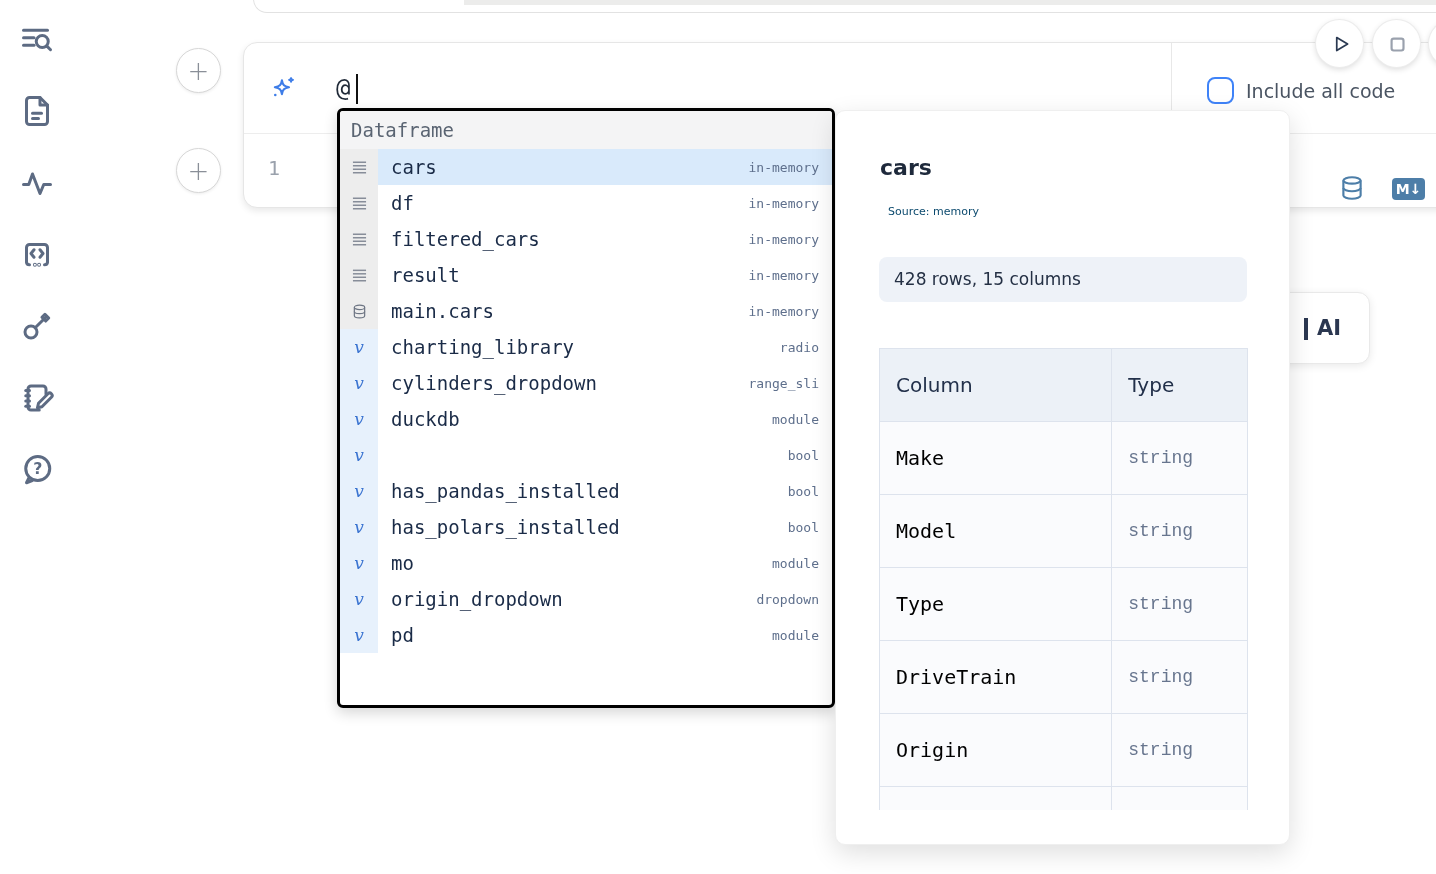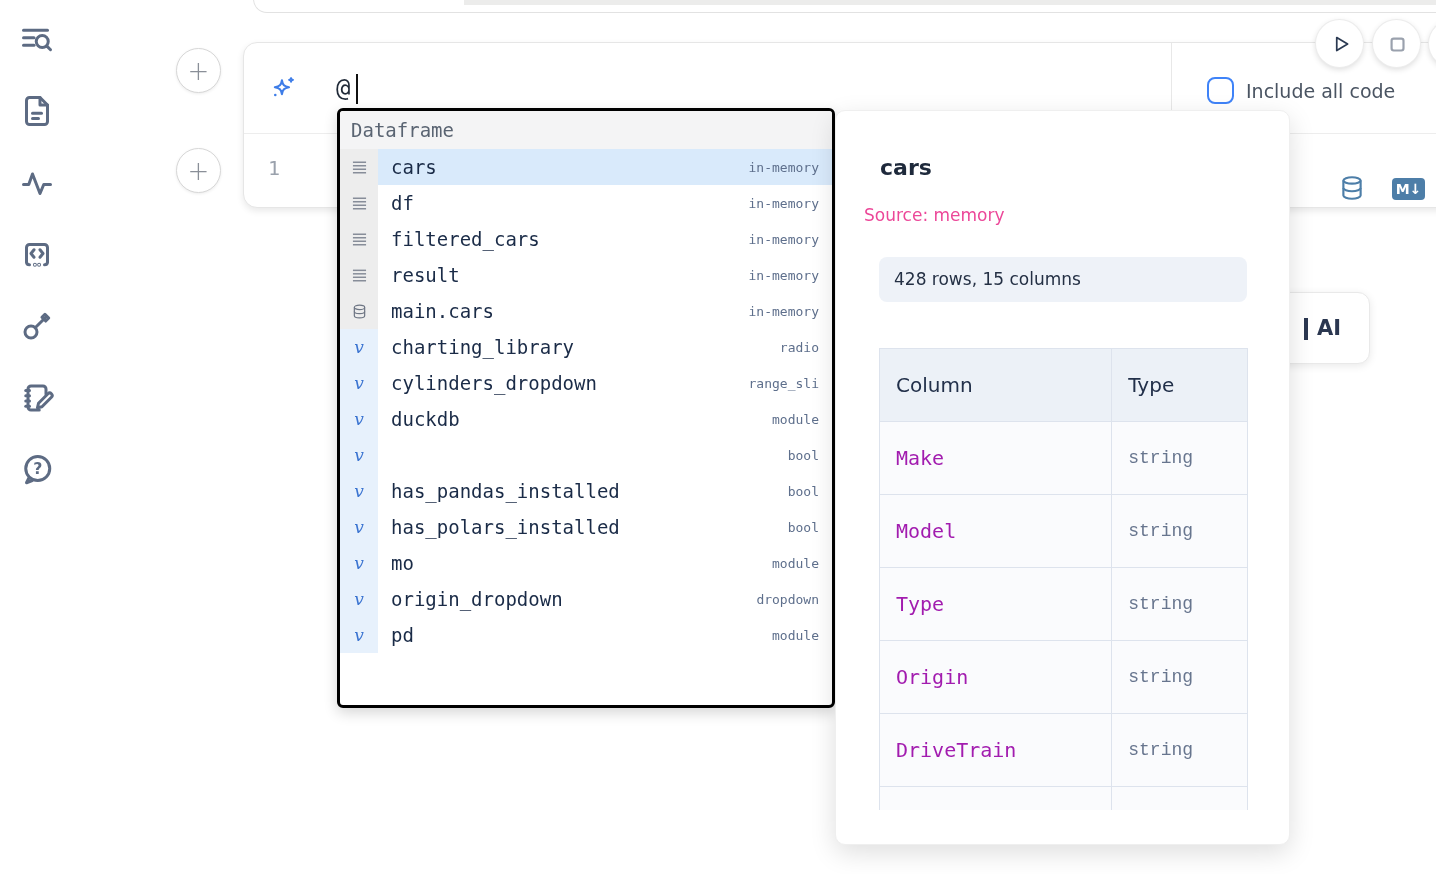--- a/index.html
+++ b/index.html
@@ -72,30 +72,30 @@
   .ac-type { margin-left:auto; font-size:13px; color:#5e6f8c; white-space:pre; }
   .var-glyph { font-family:"DejaVu Serif", serif; font-style:italic; font-size:17px; color:#3b74d1; line-height:1; }
 
   
   .panel {
     left:835px; top:110px; width:455px; height:735px; background:#fff;
     border:1px solid #efefef; border-radius:10px;
     box-shadow:0 8px 26px rgba(0,0,0,.13); z-index:30; overflow:hidden;
   }
   .panel-title { position:absolute; left:44px; top:44px; font-size:22px; font-weight:bold; color:#1e293b; }
-  .panel-source { position:absolute; left:28px; top:94px; font-size:17px; color:#ec4899; }
+  .panel-source { position:absolute; left:52px; top:94px; font-size:11px; color:#0c4a6e; }
   .shape-badge { position:absolute; left:43px; top:146px; width:368px; height:45px; background:#eef2f8; border-radius:8px; font-size:17px; color:#243044; line-height:45px; padding-left:15px; }
   .schema-wrap { position:absolute; left:43px; top:237px; width:370px; height:462px; overflow:hidden; }
   .schema { border-collapse:collapse; width:369px; }
   .schema th, .schema td { border:1px solid #dde3ed; }
   .schema th { height:73px; background:#ecf1f7; font-weight:500; font-size:20px; color:#22304a; text-align:left; padding-left:16px; }
   .schema td { height:73px; background:#fafbfd; padding-left:16px;font-family:Liberation Mono, monospace; }
   .schema .c0 { width:231px;margin-top:12px; }
   .schema .c1 { width:135px; }
-  .schema td.col-name { font-family:"DejaVu Sans Mono", monospace; font-size:20px; color:#a21caf; }
+  .schema td.col-name { font-family:"DejaVu Sans Mono", monospace; font-size:20px; color:#000000; }
   .schema td.col-type { font-size:18px; color:#67758e; }
 
   
   .ai-card {
     left:1240px; top:292px; width:130px; height:72px; background:#fff;
     border:1px solid #e9e9e9; border-radius:12px; box-shadow:0 2px 8px rgba(0,0,0,.09); z-index:10; cursor:pointer;
   }
   .ai-frag { position:absolute; left:63px; top:25px; width:4px; height:22px; background:#2b3750; }
   .ai-label { position:absolute; left:76px; top:23px; font-size:21px; font-weight:bold; color:#2b3750; }
 </style>
@@ -400,28 +400,28 @@
             </tr>
             <tr>
               <td class="col-name c0">Model</td>
               <td class="col-type c1">string</td>
             </tr>
             <tr>
               <td class="col-name c0">Type</td>
               <td class="col-type c1">string</td>
             </tr>
             <tr>
+              <td class="col-name c0">DriveTrain</td>
+              <td class="col-type c1">string</td>
+            </tr>
+            <tr>
               <td class="col-name c0">Origin</td>
               <td class="col-type c1">string</td>
             </tr>
             <tr>
-              <td class="col-name c0">DriveTrain</td>
-              <td class="col-type c1">string</td>
-            </tr>
-            <tr>
               <td class="c0"></td>
               <td class="c1"></td>
             </tr>
           </tbody>
         </table>
     </div>
   </div>
 
 </div>
 

